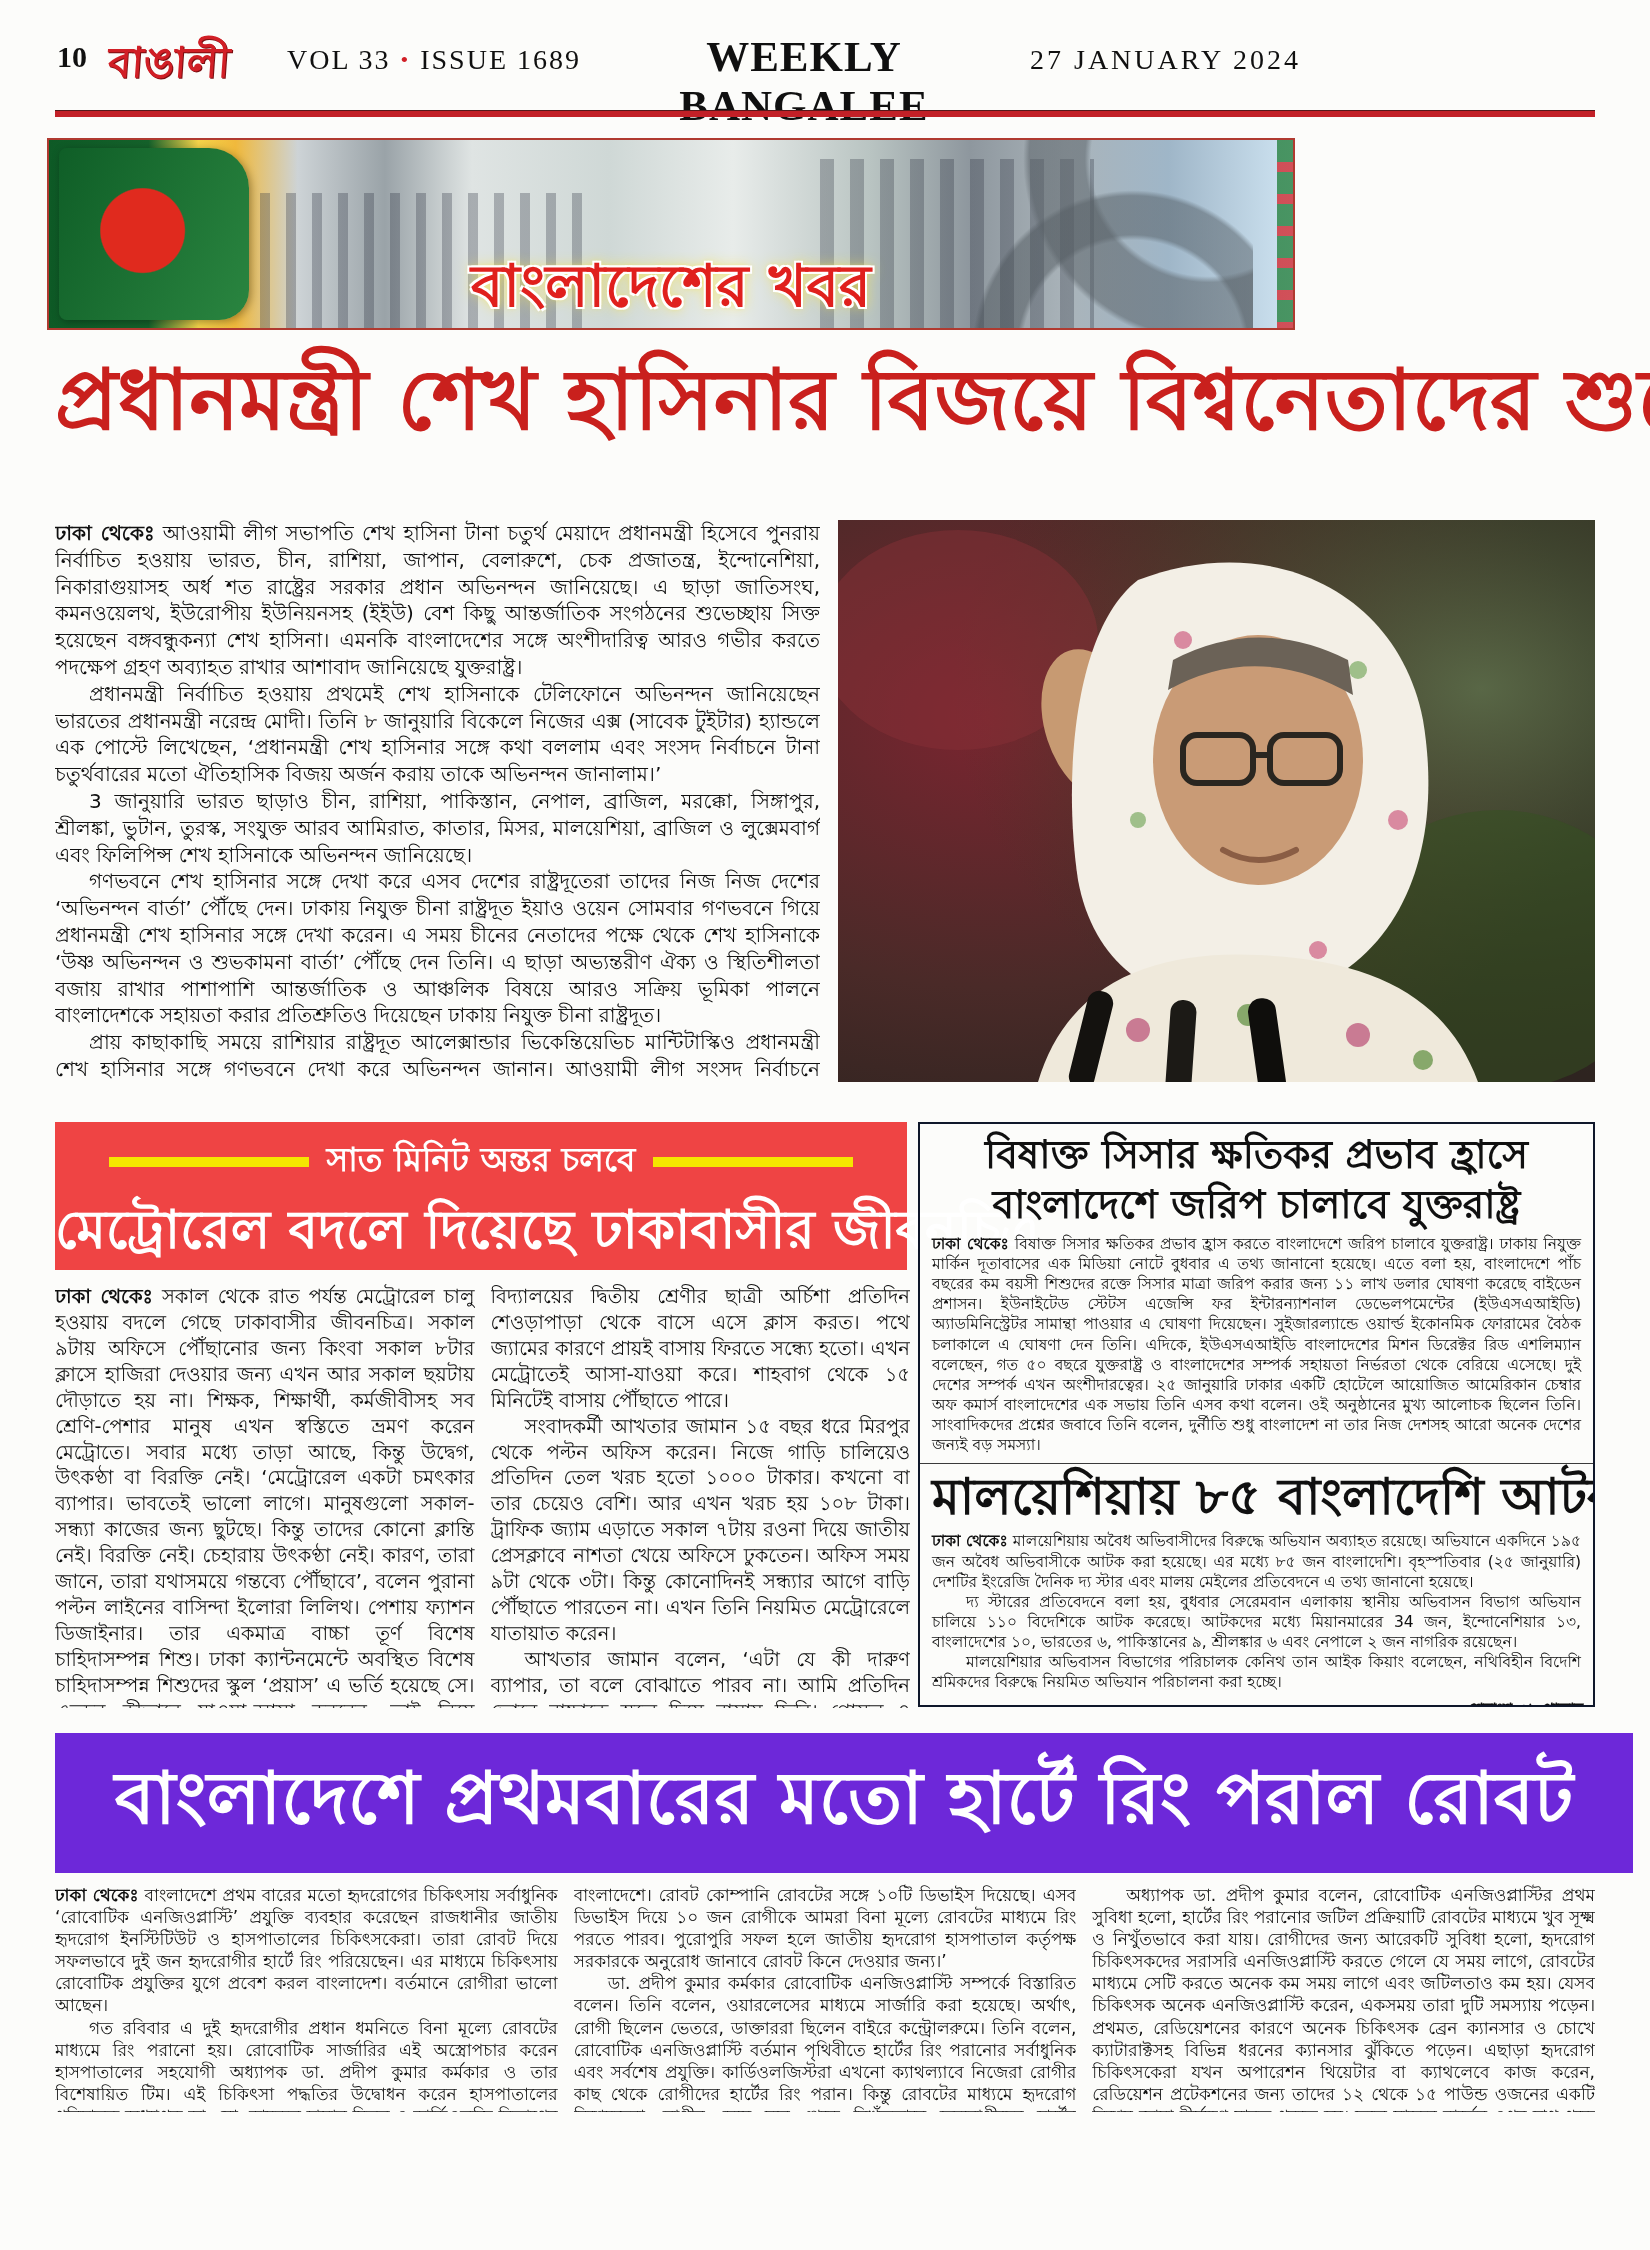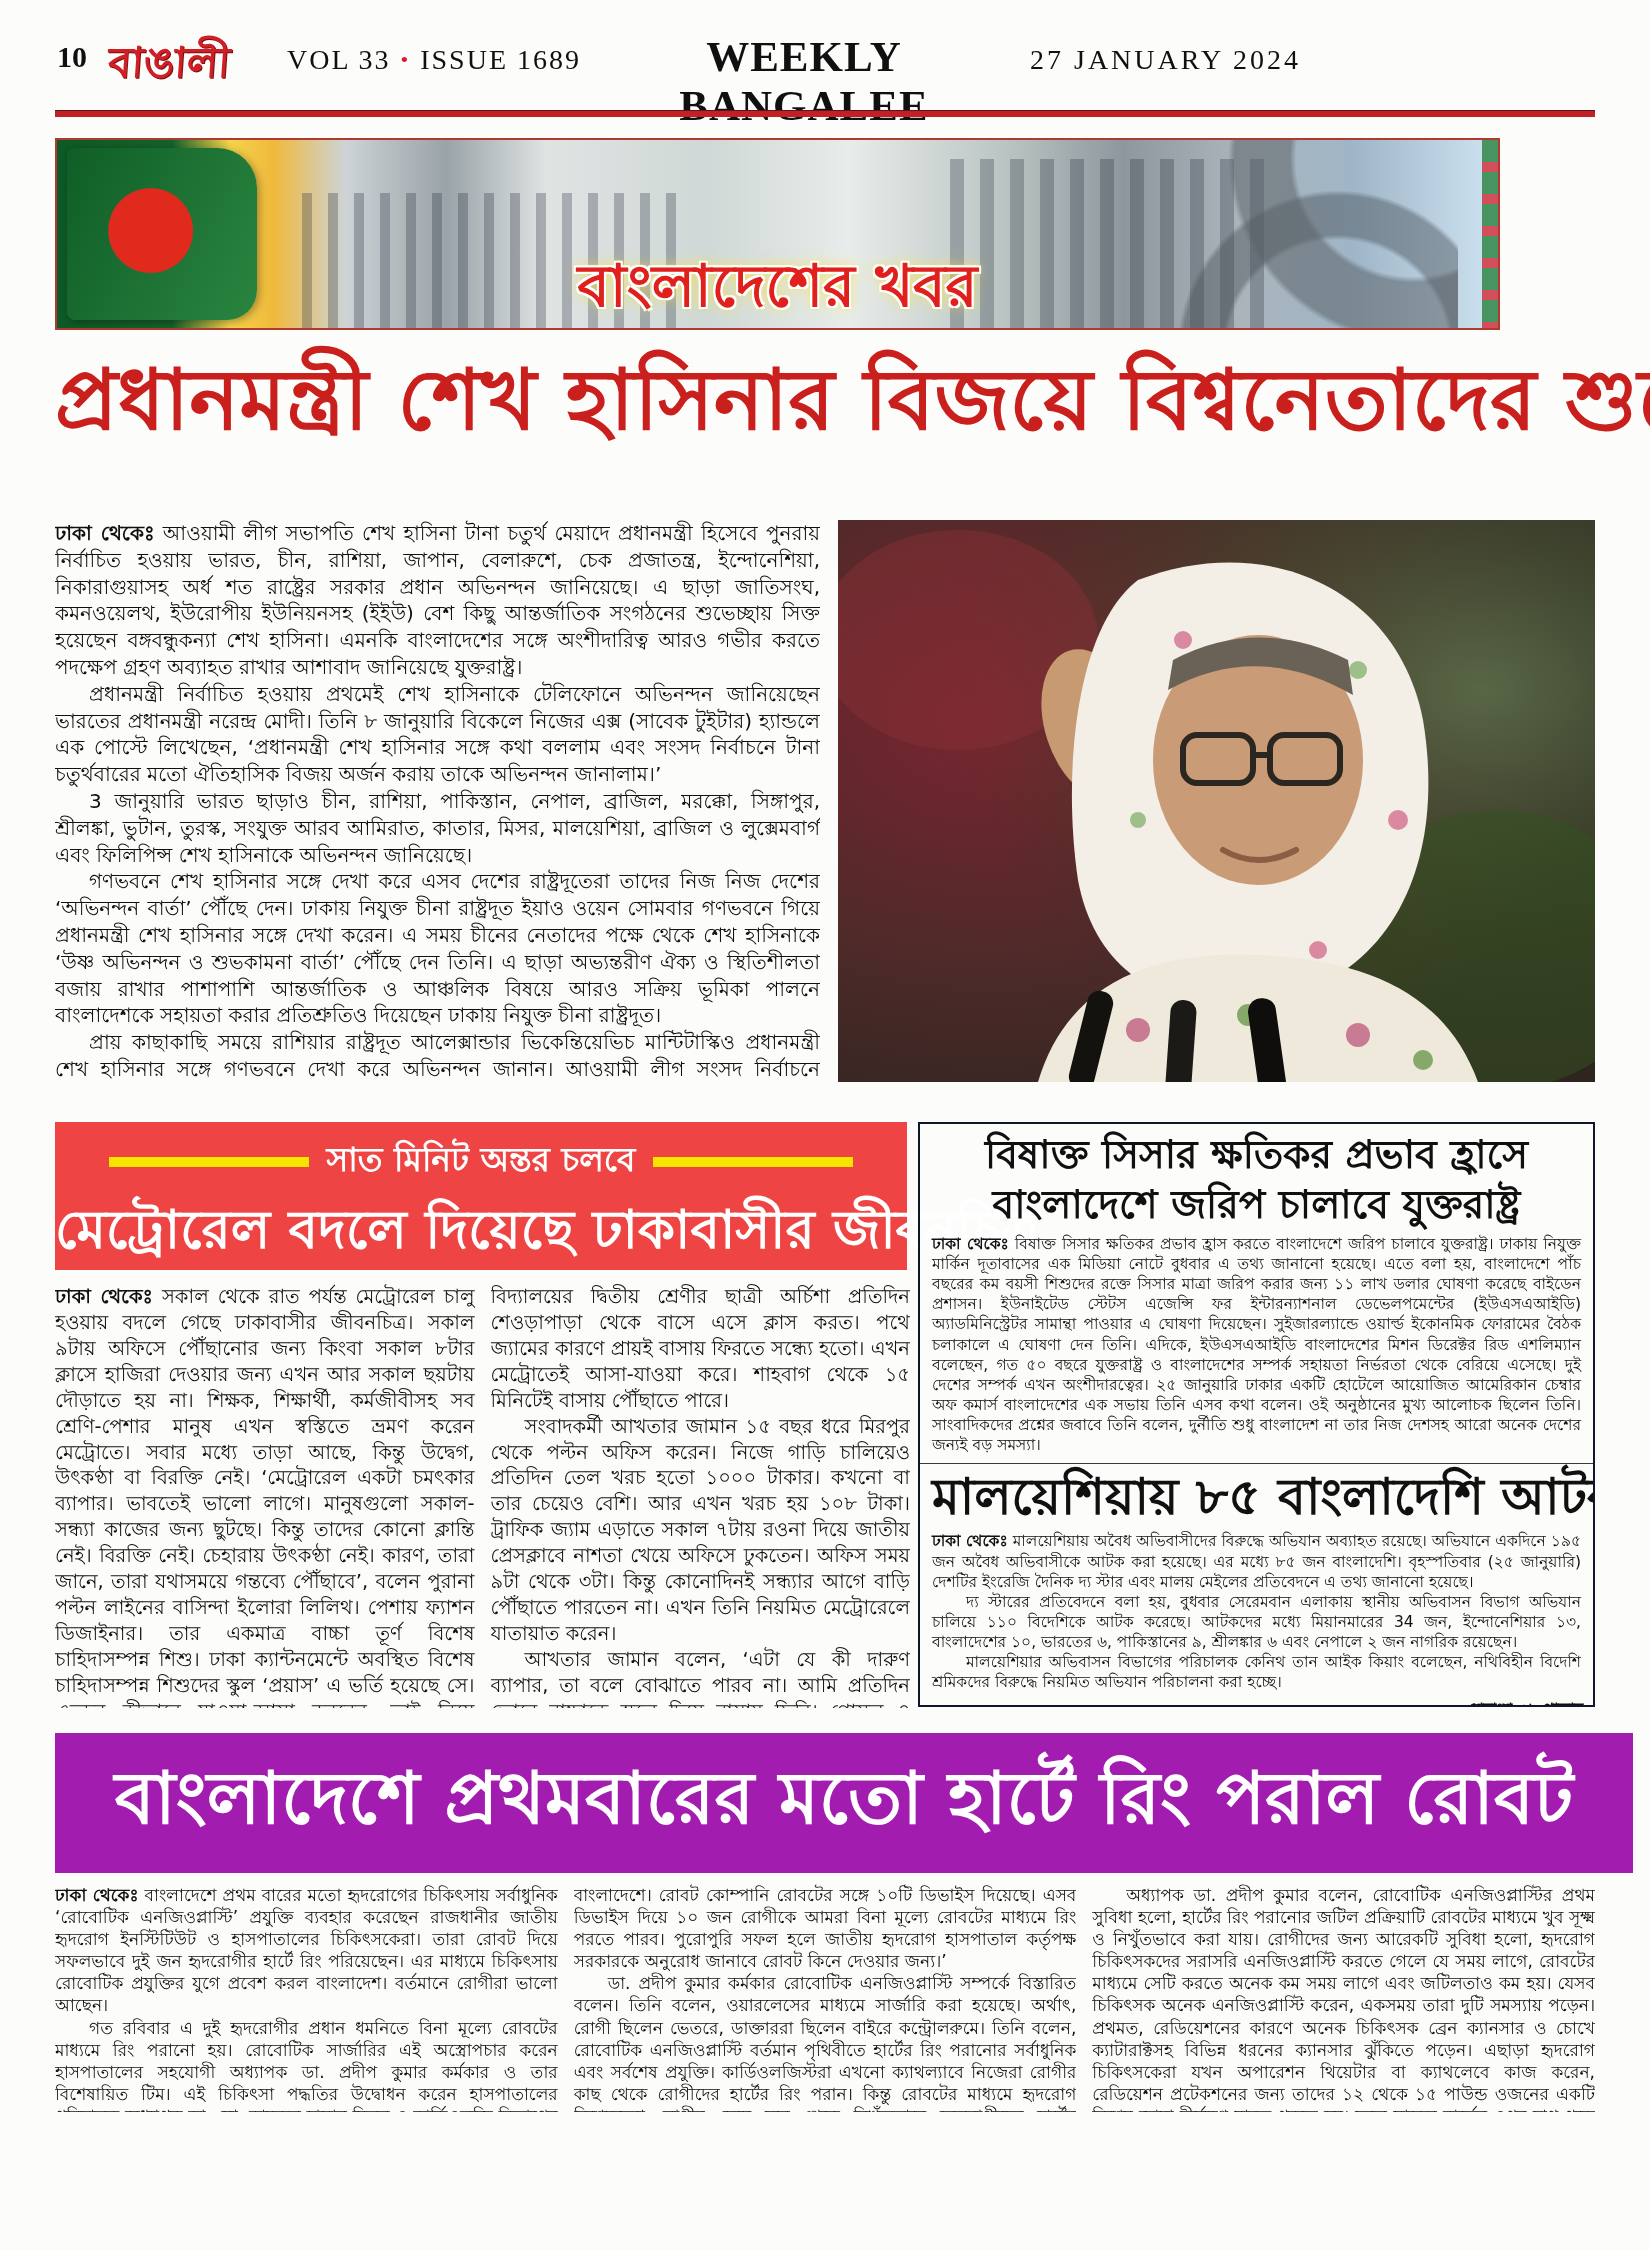--- a/index.html
+++ b/index.html
@@ -19,21 +19,21 @@
         text-shadow:1px 1px 0 #7a0d10;transform:skewX(-4deg);}
   .volissue{position:absolute;top:44px;left:287px;font-size:28px;letter-spacing:2px;}
   .volissue .dot{color:#d11f26;font-size:22px;vertical-align:2px;padding:0 10px;}
   .masthead{position:absolute;top:32px;left:604px;width:400px;text-align:center;
             font-size:43px;font-weight:bold;letter-spacing:1px;}
   .issuedate{position:absolute;top:44px;left:1030px;font-size:28px;letter-spacing:3px;}
   .rule{position:absolute;top:110px;left:55px;width:1540px;height:6px;background:#c22027;
         border-top:1px solid #55191b;}
 
   
-  .banner{position:absolute;top:138px;left:55px;width:1445px;height:192px;
+  .banner{position:absolute;top:138px;left:47px;width:1248px;height:192px;
           border:2px solid #b03a30;box-sizing:border-box;overflow:hidden;
           background:linear-gradient(90deg,#0e5a26 0%,#15622b 8%,#f5d44a 12%,#f0b93c 15%,
           #cdd3d6 20%,#9aa3a8 27%,#dfe4e3 34%,#cfd8d6 45%,#e8ecea 55%,#b9c4c2 66%,
           #8e979e 74%,#aab4ba 82%,#9fb6c8 90%,#cfe4f2 100%);text-decoration:underline;}
   .bld1{position:absolute;left:17%;top:28%;width:26%;height:72%;
         background:repeating-linear-gradient(90deg,rgba(40,45,60,.30) 0 10px,transparent 10px 26px);}
   .bld2{position:absolute;left:62%;top:10%;width:22%;height:90%;
         background:repeating-linear-gradient(90deg,rgba(30,35,50,.28) 0 14px,transparent 14px 30px);}
   .flagart{position:absolute;left:10px;top:8px;width:190px;height:172px;border-radius:8px 40px 30px 8px;
         background:radial-gradient(circle at 44% 48%,#e02a1e 0 30%,transparent 31%),
@@ -67,21 +67,21 @@
   
   .right-box{position:absolute;top:1122px;left:918px;width:677px;height:585px;
         border:2px solid #0f172a;box-sizing:border-box;padding:6px 12px;overflow:hidden;}
   .survey-headline{margin:0;text-align:center;font-size:39px;line-height:1.28;font-weight:bold;}
   .survey-body{font-size:15.5px;line-height:1.3;margin-top:4px;}
   .box-divider{border-top:1.5px solid #3a3a3a;margin:8px -12px 6px -12px;}
   .malay-headline{margin:2px 0 6px 0;text-align:center;font-size:50px;line-height:1.1;font-weight:bold;white-space:nowrap;}
   .malay-body{font-size:15.5px;line-height:1.3;}
 
   
-  .robot-banner{position:absolute;top:1733px;left:55px;width:1578px;height:140px;background:#a21caf;
+  .robot-banner{position:absolute;top:1733px;left:55px;width:1578px;height:140px;background:#6d28d9;
         display:flex;align-items:center;justify-content:center;}
   .robot-headline{font-size:72px;font-weight:bold;color:#fff;white-space:nowrap;}
   .robot-cols{position:absolute;top:1884px;left:55px;width:1540px;height:228px;display:flex;gap:16px;}
   .robot-col{flex:1;font-size:17px;line-height:1.3;overflow:hidden;}
 </style>
 </head>
 <body>
 
 <div class="page">
 

